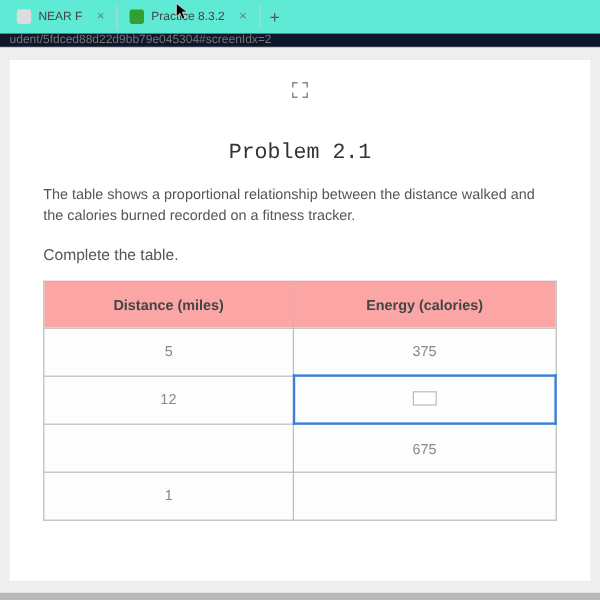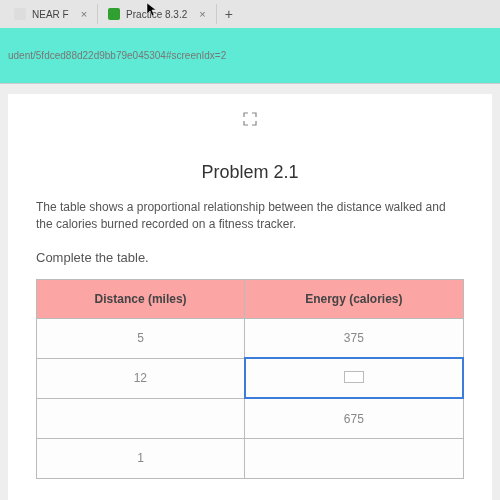--- a/index.html
+++ b/index.html
@@ -5,21 +5,21 @@
     * { margin: 0; padding: 0; box-sizing: border-box; }
     body {
       width: 500px;
       height: 500px;
       font-family: Arial, sans-serif;
       background: #b8b8b8;
       overflow: hidden;
       position: relative;
     }
     .browser-chrome {
-      background: #e5e5e5;
+      background: #5eead4;
       height: 28px;
       display: flex;
       align-items: center;
       padding: 0 4px;
     }
     .tab {
       display: flex;
       align-items: center;
       padding: 4px 10px;
       font-size: 10px;
@@ -33,22 +33,22 @@
     .new-tab { color: #555; font-size: 14px; padding: 0 8px; }
     .cursor {
       position: absolute;
       left: 146px;
       top: 2px;
       width: 12px;
       height: 16px;
       pointer-events: none;
     }
     .url-bar {
-      background: #5eead4;
-      padding: 22px 8px;
+      background: #0f172a;
+      padding: 0 8px;
       font-size: 10px;
       color: #777;
       border-bottom: 1px solid #ccc;
     }
     .content-area {
       background: #eeeeee;
       height: calc(500px - 46px);
       padding: 10px 8px;
     }
     .page {
@@ -65,20 +65,21 @@
       color: #888;
       font-size: 11px;
       letter-spacing: 1px;
     }
     .problem-title {
       text-align: center;
       color: #333;
       font-size: 18px;
       font-weight: normal;
       margin: 38px 0 16px;
+      font-family: Liberation Mono, monospace;
     }
     .problem-text {
       color: #555;
       font-size: 12px;
       line-height: 1.45;
       margin-bottom: 16px;
     }
     .instruction {
       color: #555;
       font-size: 13px;

